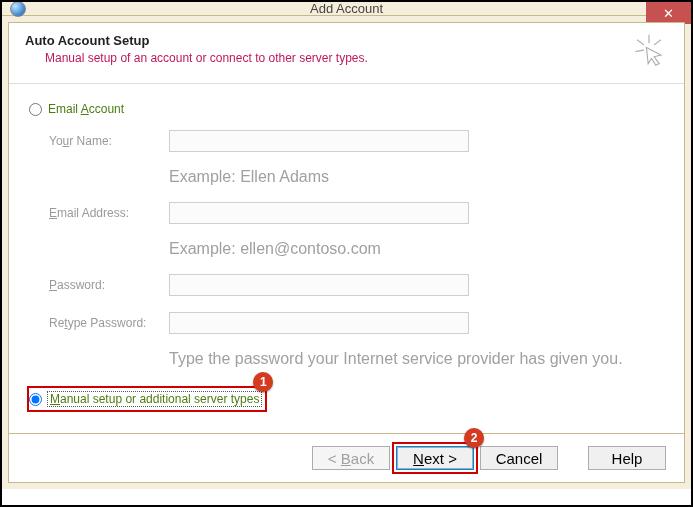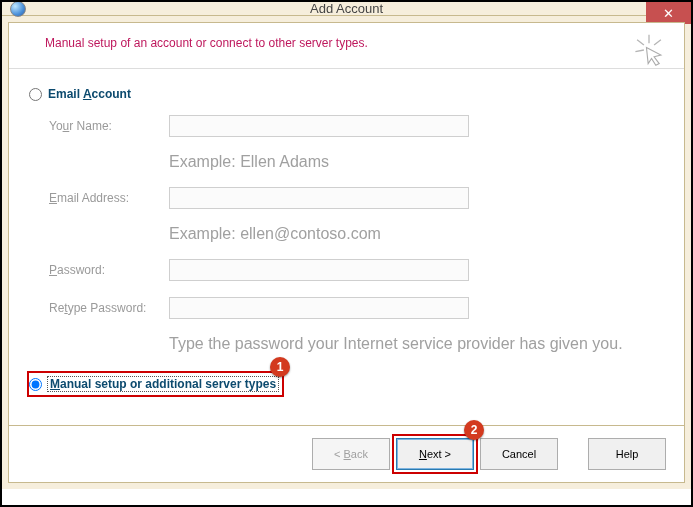--- a/index.html
+++ b/index.html
@@ -86,23 +86,23 @@
   }
   .radio-row {
     display:flex;
     align-items:center;
     margin-bottom:14px;
   }
   .radio-row input[type=radio]{
     margin:0 6px 0 0;
   }
   .radio-row label {
-    font-weight:bold;
-    font-size:12px;
-    color:#0c4a6e;
+    font-weight:normal;
+    font-size:12px;
+    color:#4d7c0f;
   }
   .underline { text-decoration: underline; }
   .form-grid {
     margin-left:20px;
     color:#9a9a9a;
   }
   .form-row {
     display:flex;
     align-items:center;
     margin-bottom:16px;
@@ -157,24 +157,24 @@
     bottom:0px; left:0; right:0;
     padding:12px 18px 12px 18px;
     border-top:1px solid #c7b98e;
     background:#fff;
     display:flex;
     justify-content:flex-end;
     gap:6px;
   }
   .btn {
     min-width:78px;
-    height:32px;
+    height:24px;
     background:#f0f0f0;
     border:1px solid #adadad;
-    font-size:11px;
+    font-size:15px;
     cursor:pointer;
     padding:0 10px;
   }
   .btn:disabled {
     color:#a0a0a0;
     cursor:default;
     background:#f5f5f5;
   }
   .btn.default {
     border:1px solid #2a7ab0;
@@ -196,20 +196,21 @@
   <div class="title-icon"></div>
   <div class="title">Add Account</div>
   <div class="close-btn">
     <span>✕</span>
   </div>
 </div>
 
 <div class="outer">
   <div class="panel">
     <div class="header">
+      <div class="h-title">Auto Account Setup</div>
       <div class="h-sub">Manual setup of an account or connect to other server types.</div>
       <svg class="cursor-icon" viewBox="0 0 40 40">
         <g stroke="#777" stroke-width="1.5" fill="none">
           <line x1="20" y1="2" x2="20" y2="12"></line>
           <line x1="6" y1="8" x2="14" y2="14"></line>
           <line x1="34" y1="8" x2="26" y2="14"></line>
           <line x1="4" y1="22" x2="14" y2="20"></line>
         </g>
         <path d="M17 17 L34 26 L26 28 L32 36 L28 38 L23 30 L19 36 Z" fill="#fff" stroke="#666" stroke-width="1.3"></path>
       </svg>

